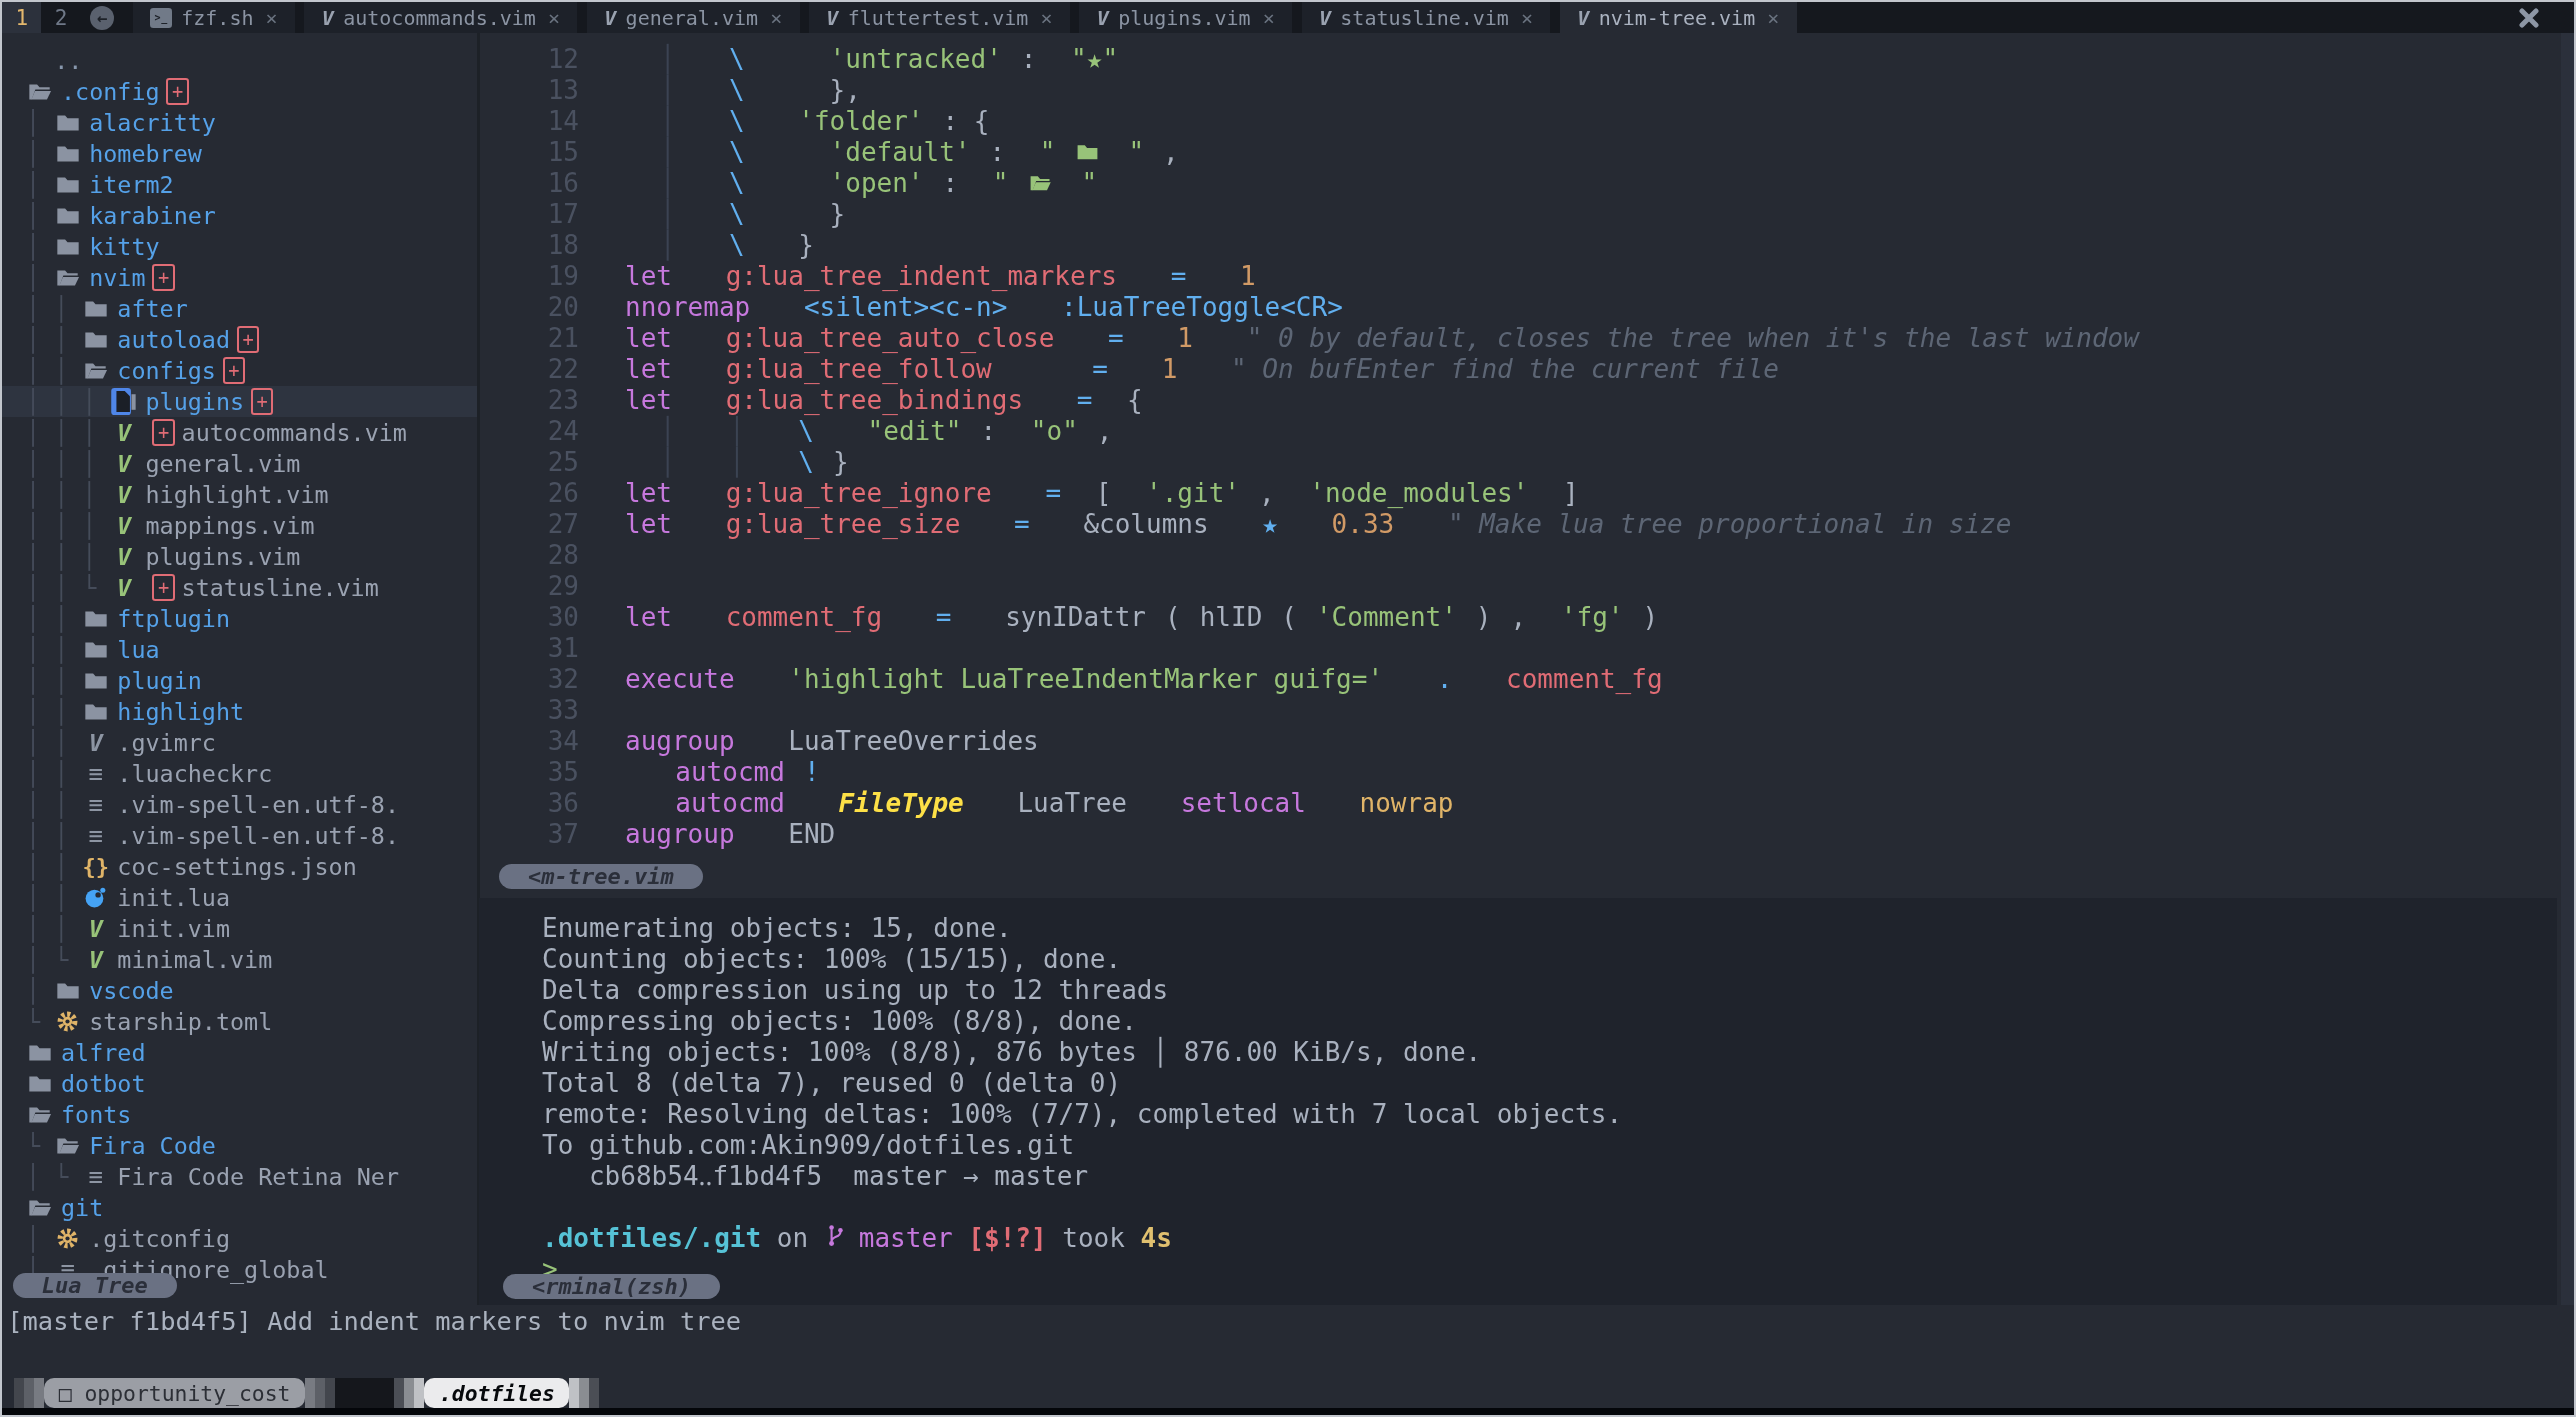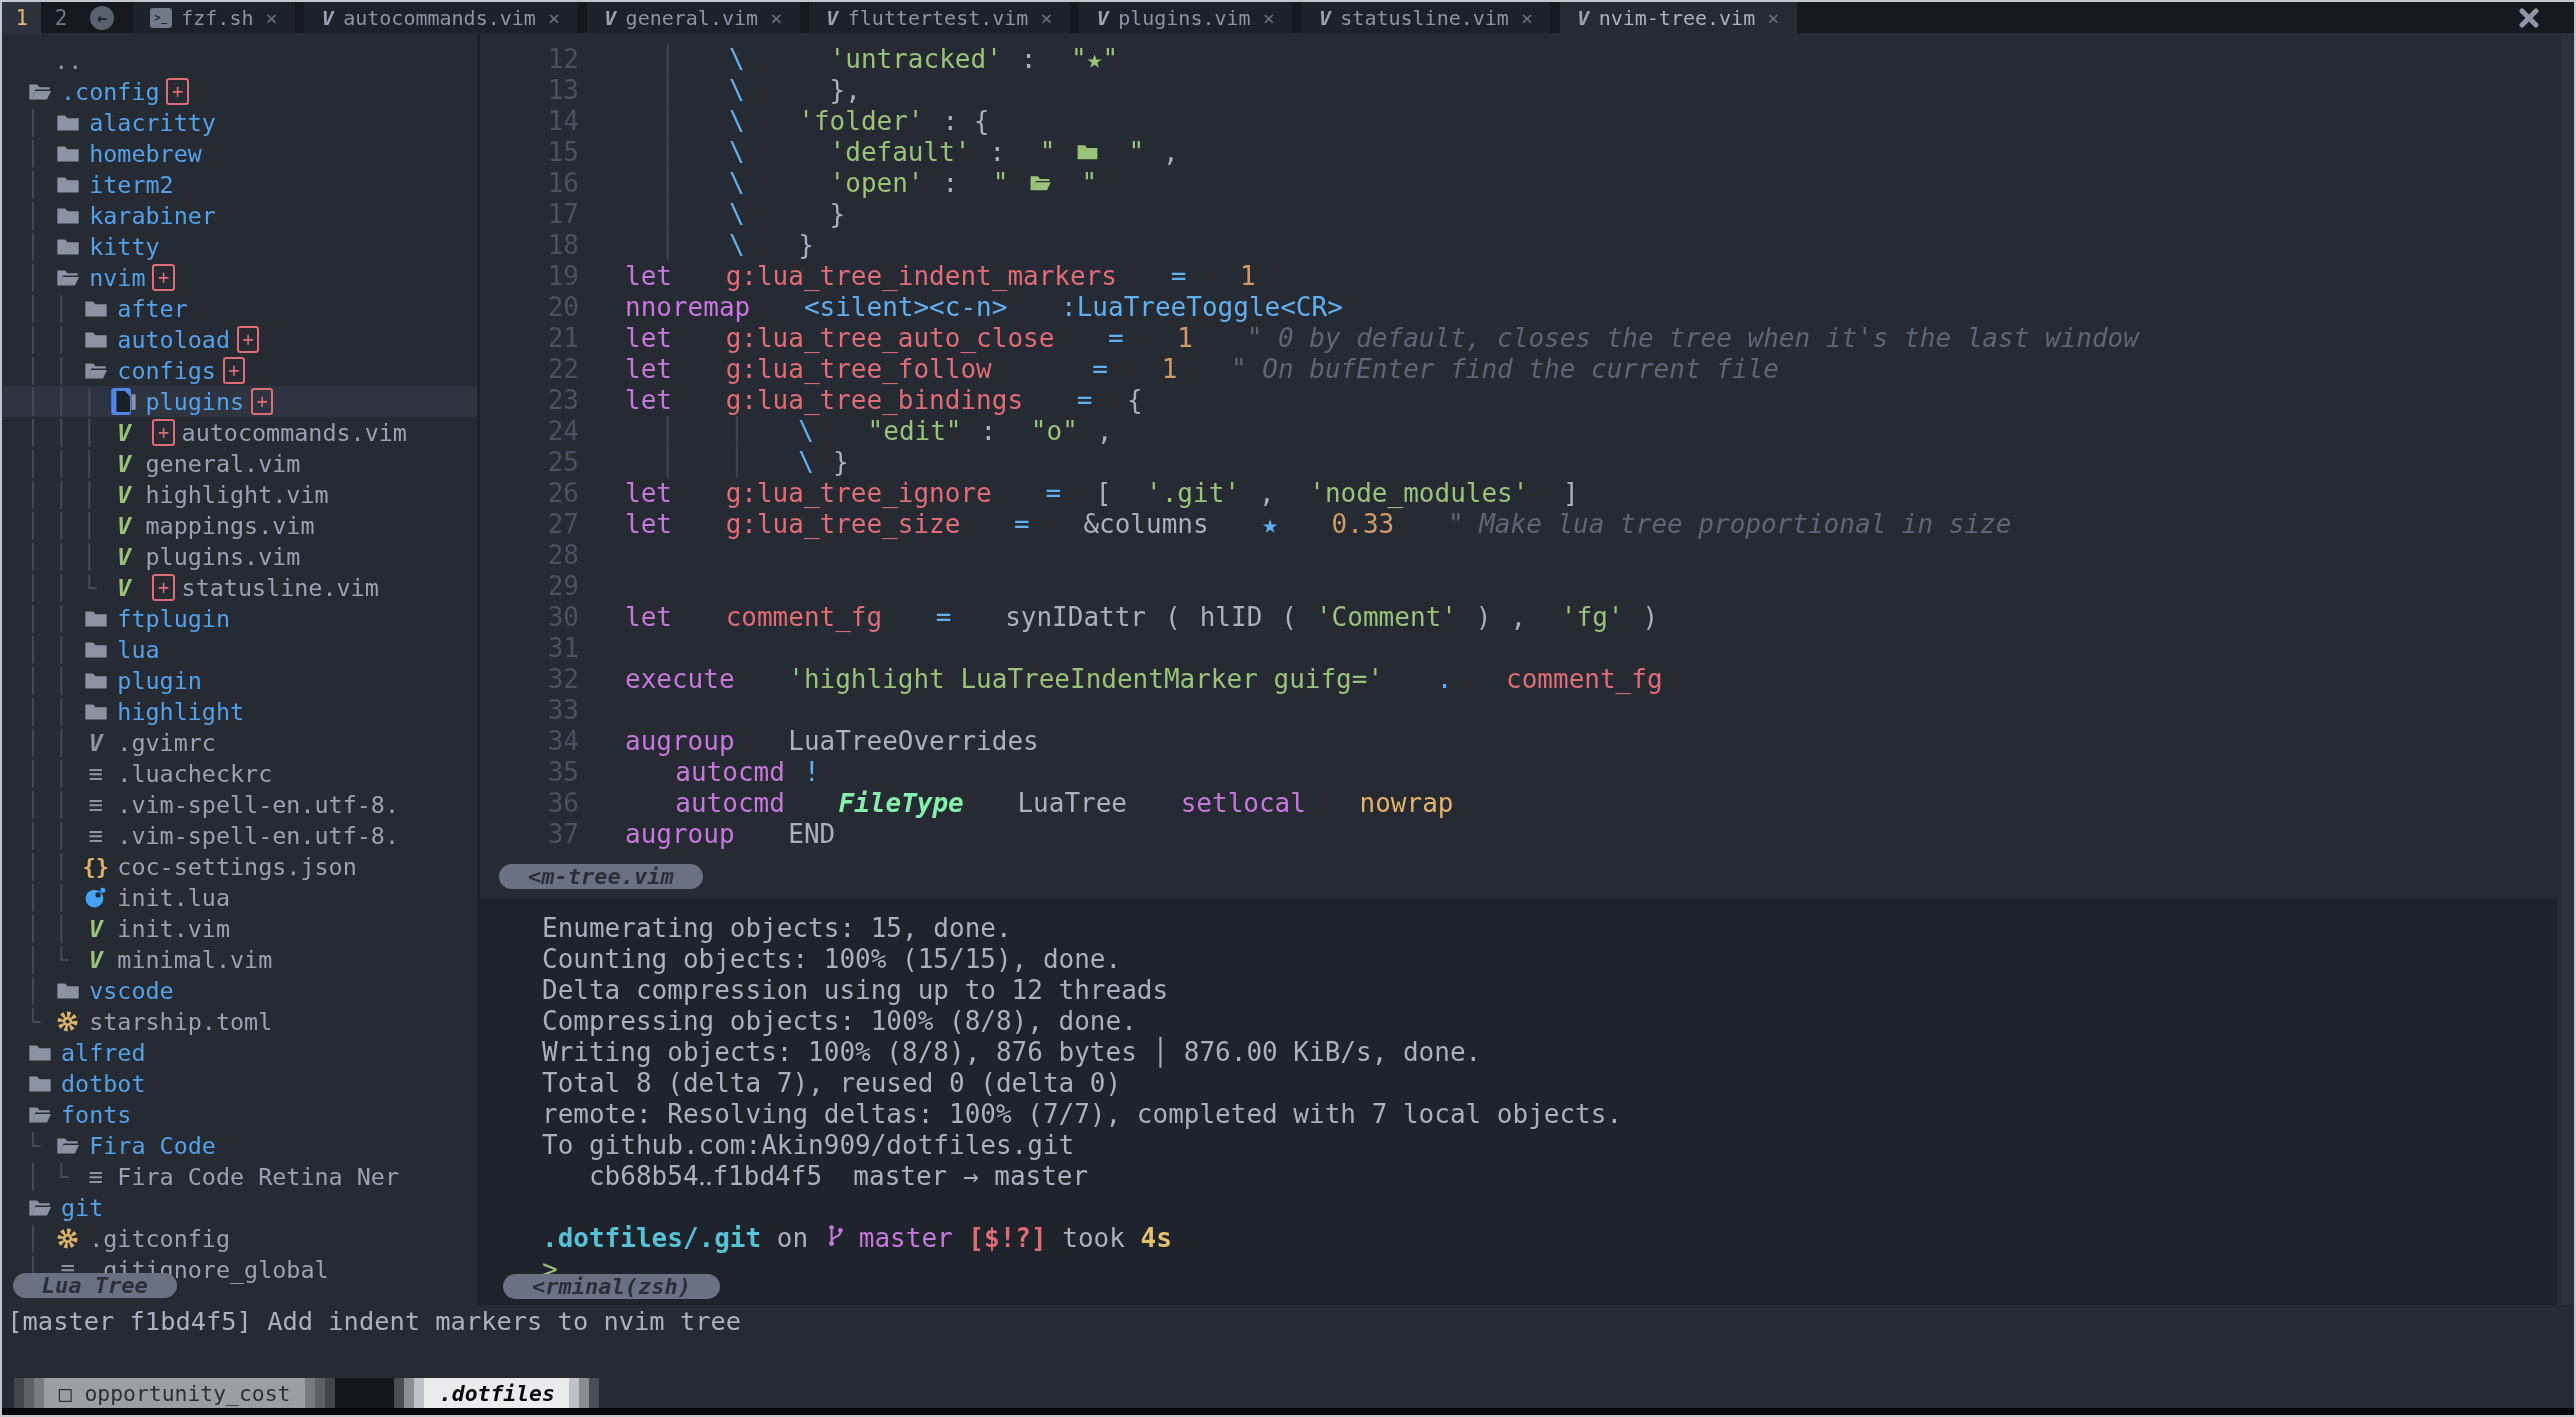--- a/index.html
+++ b/index.html
@@ -35,21 +35,21 @@
   .listic{color:#8d95a3;font-size:24px;}
   .braces{color:#e0b468;font-weight:bold;font-size:22px;}
   .badge{display:inline-flex;align-items:center;justify-content:center;border:2px solid #e06c75;border-radius:3.3px;
          color:#e06c75;width:18.7px;height:23px;font-size:18.7px;margin:0 6.7px;flex:none;}
   
   .editorwrap{position:absolute;left:477px;top:31px;right:17.4px;bottom:114px;}
   .code{position:absolute;left:0;top:0;right:0;height:831px;padding-top:10.7px;box-sizing:border-box;}
   .cline{display:flex;height:31px;font-size:26px;line-height:31px;white-space:pre;gap:19px;}
   .ln{width:100px;text-align:right;color:#4a5160;margin-right:27px;flex:none;}
   .c-pl{color:#a9b1bf}.c-mg{color:#c678dd}.c-rd{color:#e06c75}.c-bl{color:#61afef}.c-gr{color:#98c379}
-  .c-or{color:#d19a66}.c-yl{color:#e0b468}.c-ylit{color:#86efac;font-style:italic;font-weight:bold}
+  .c-or{color:#d19a66}.c-yl{color:#e0b468}.c-ylit{color:#fde047;font-style:italic;font-weight:bold}
   .c-cm{color:#5d6675;font-style:italic}.c-gd{color:#3b4353}
   .c-cyb{color:#56c2d6;font-weight:bold}.c-mgb{color:#c678dd;font-weight:normal}
   .c-rdb{color:#e06c75;font-weight:bold}.c-ylb{color:#e0c06f;font-weight:bold}.c-grn{color:#98c379}
   .inline-folder{display:inline-block;vertical-align:-2px;margin:0 1.3px;}
   
   .pill{display:inline-block;background:#6a7183;color:#2b2f3a;font-size:22px;font-weight:bold;font-style:italic;
         padding:0 29px;border-radius:17.4px;white-space:pre;}
   .estatus{position:absolute;left:0;top:831px;height:33px;}
   .estatus .pill{margin-left:20px;}
   
@@ -60,21 +60,21 @@
   .tstatus .pill{margin-left:20px;}
   .treepill{position:absolute;left:10.7px;top:1271px;}
   
   .msgline{position:absolute;left:0;top:1303px;right:0;height:33px;background:#262a33;color:#aab2bf;
            font-size:25.4px;line-height:33px;padding-left:5.3px;white-space:pre;}
   
   .tmuxbar{position:absolute;left:0;top:1376px;right:0;height:30px;background:#262a33;display:flex;align-items:stretch;}
   .tmux-gap{width:59px;background:#15171c;}
   .tmux-win{display:flex;align-items:stretch;}
   .gb{width:10px;}
-  .tmux-label{display:flex;align-items:center;padding:0 14.7px;font-size:21.4px;white-space:pre;}
+  .tmux-label{display:flex;align-items:center;padding:0 14.7px;font-size:21.4px;white-space:pre;border-radius:10px;}
   .tmux-win.inactive .tmux-label{background:#9b9ea5;color:#2c2f36;}
   .tmux-win.active .tmux-label{background:#ebebed;color:#07090c;font-weight:bold;font-style:italic;}
   .blackstrip{position:absolute;left:0;top:1406px;right:0;height:11.4px;background:#04060a;}
 </style>
 </head>
 <body>
 
 <div class="screen">
 
   <div class="tabline">

